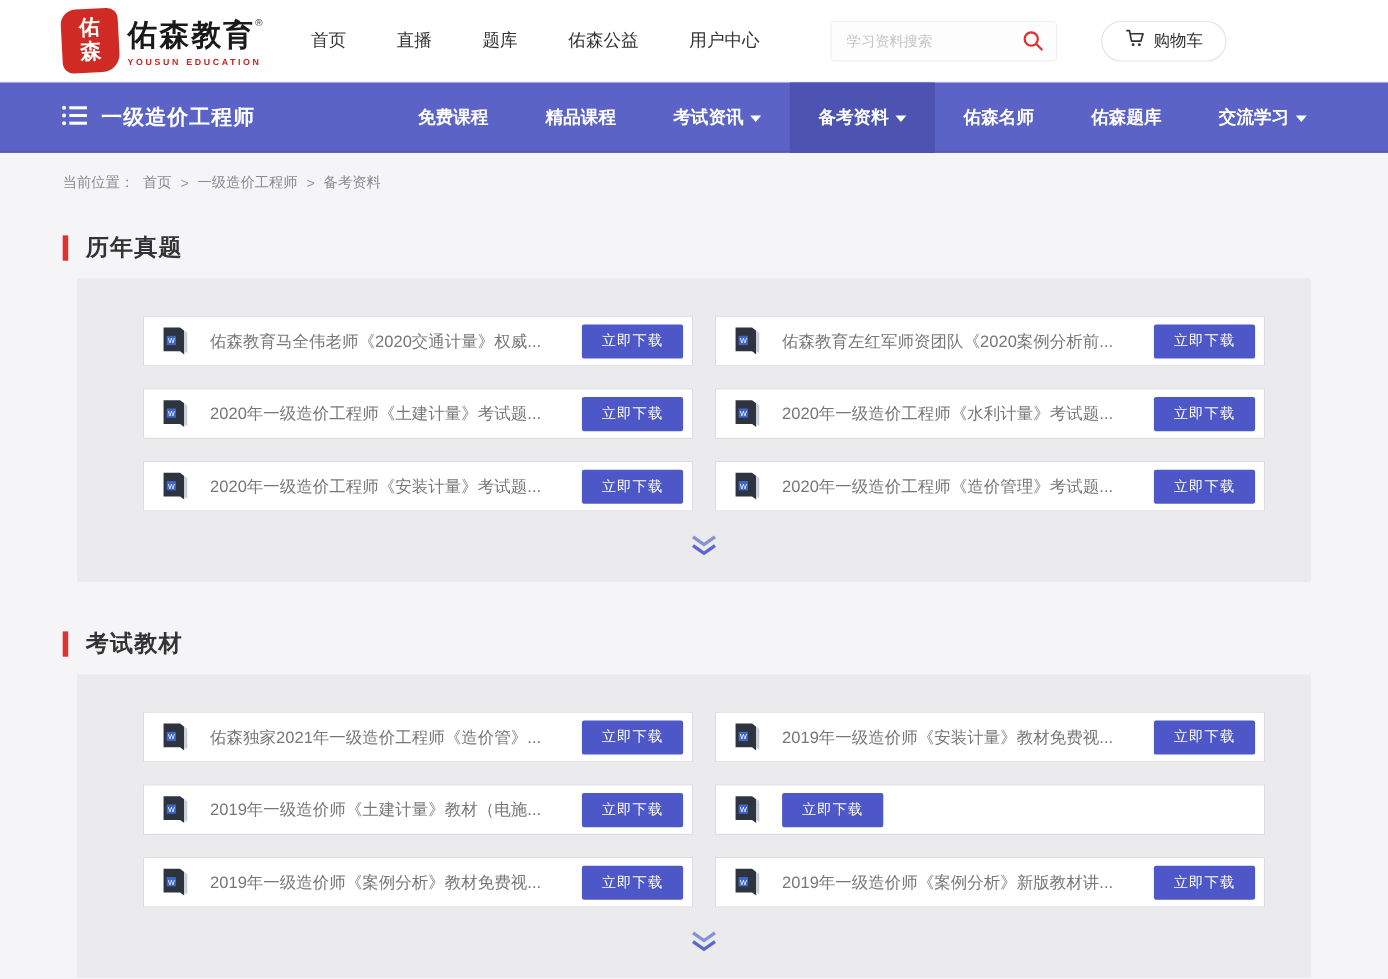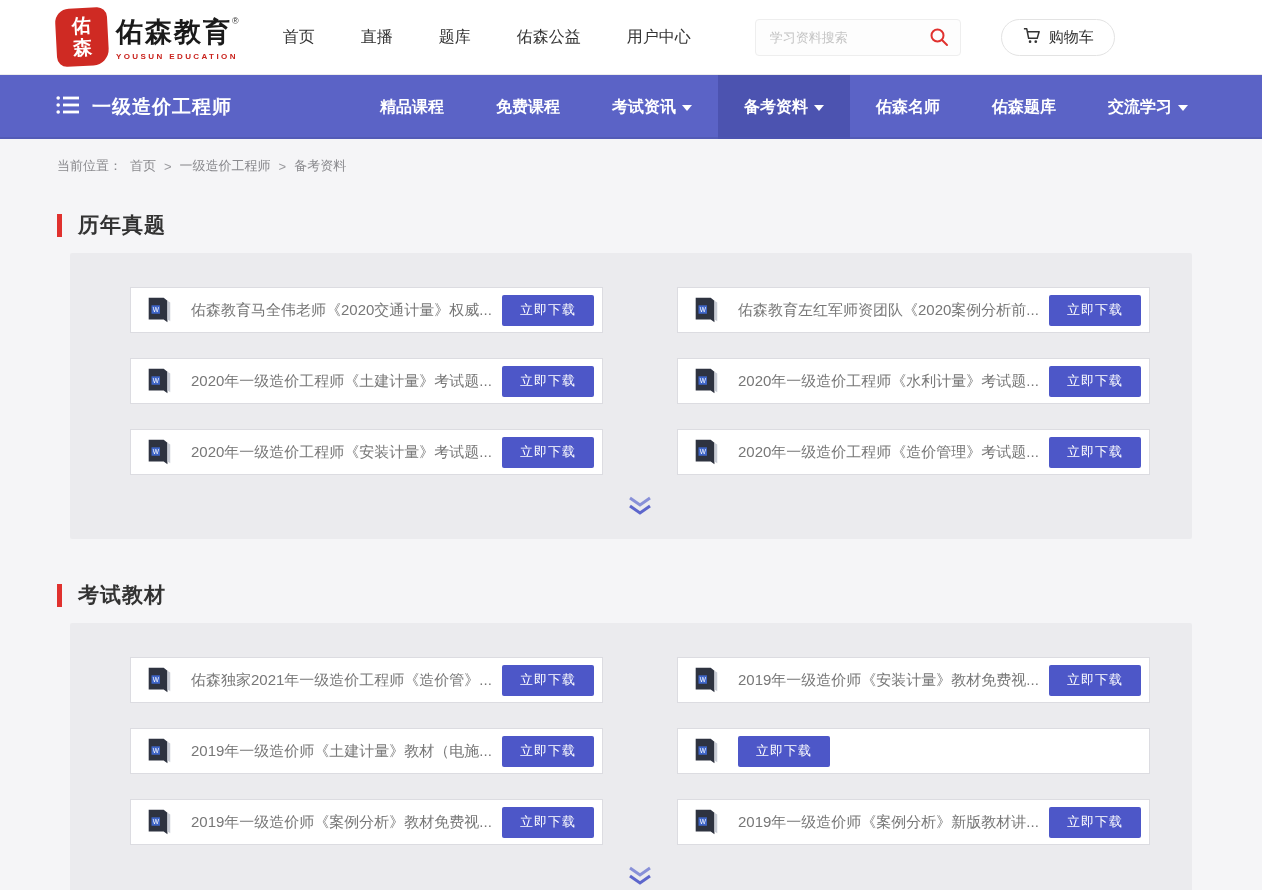--- a/index.html
+++ b/index.html
@@ -50,21 +50,21 @@
   .crumb { color:#8a8a8e; cursor:pointer; }
   .crumb-sep { color:#9a9a9e; }
 
   
   .container { padding:0 70px; }
   .section-head { display:flex; align-items:center; gap:16px; margin-top:24px; margin-bottom:14px;
     margin-left:-13px; }
   .red-bar { width:5px; height:23px; background:#e0312e; }
   .section-title { font-size:21px; font-weight:bold; color:#333; letter-spacing:1px;text-align:center; }
   .panel { background:#ebebee; border-radius:2px; padding:34px 42px 12px 60px; }
-  .grid { display:grid; grid-template-columns:1fr 1fr; column-gap:74px; row-gap:25px; }
+  .grid { display:grid; grid-template-columns:1fr 1fr; column-gap:74px; row-gap:25px;gap:20px; }
   .card { height:46px; background:#fff; border:1px solid #dcdce1; display:flex;
     align-items:center; padding:0 8px 0 13px; }
   .book { width:30px; height:30px; margin-right:17px; flex:0 0 auto; display:flex; }
   .card-title { flex:1; font-size:15px; color:#777; white-space:nowrap; overflow:hidden;
     text-overflow:ellipsis; padding-right:10px; }
   .dl-btn { width:92px; height:31px; background:#4d57c8; color:#fff; font-size:13px;
     border:none; border-radius:2px; cursor:pointer; letter-spacing:1px; flex:0 0 auto;
     font-family:inherit; }
   .expand { display:flex; justify-content:center; padding:20px 0 10px 0; }
   .expand svg { cursor:pointer; }
@@ -127,24 +127,24 @@
         <circle cx="2.2" cy="10" r="1.8" fill="#fff"></circle>
           <rect x="7" y="8.6" width="16" height="2.8" fill="#fff"></rect>
         <circle cx="2.2" cy="17" r="1.8" fill="#fff"></circle>
           <rect x="7" y="15.6" width="16" height="2.8" fill="#fff"></rect>
       </svg>
     </span>
     <span class="cat-title">一级造价工程师</span>
   </div>
   <div class="nav2">
     <div class="nav2-item">
+      <span>免费课程</span>
+    </div>
+    <div class="nav2-item">
       <span>精品课程</span>
-    </div>
-    <div class="nav2-item">
-      <span>免费课程</span>
     </div>
     <div class="nav2-item">
       <span>考试资讯</span>
       <span class="caret"></span>
     </div>
     <div class="nav2-item active">
       <span>备考资料</span>
       <span class="caret"></span>
     </div>
     <div class="nav2-item">

